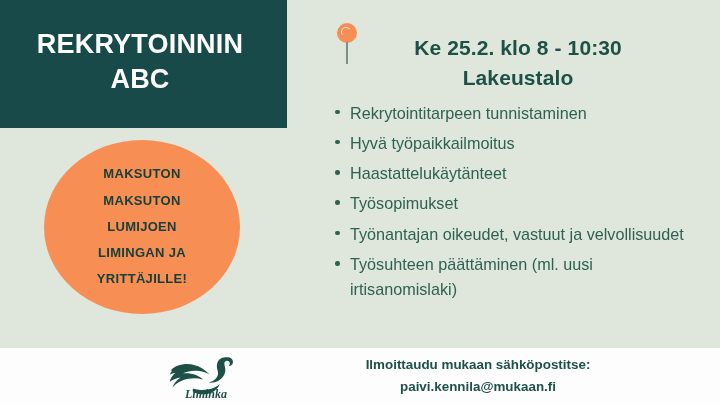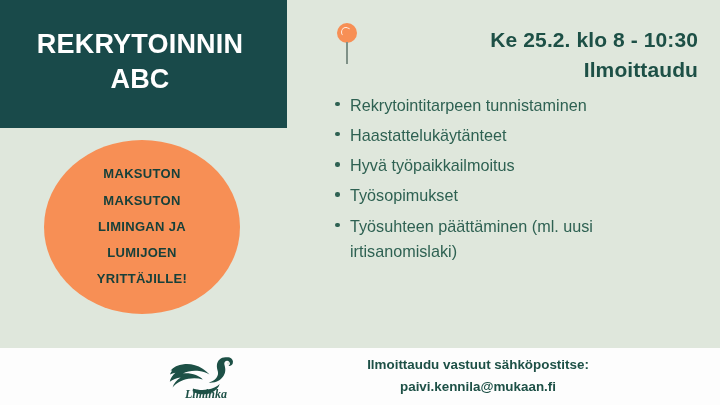--- a/index.html
+++ b/index.html
@@ -72,22 +72,22 @@
   .right-col {
     position: absolute;
     left: 300px;
     top: 0;
     width: 420px;
     height: 348px;
   }
 
   .event-header {
     position: relative;
-    padding-top: 25px;
-    text-align: right;
+    padding-top: 33px;
+    text-align: center;
     padding-left: 38px;
     padding-right: 22px;
   }
   .event-header .line {
     color: #1d5046;
     font-size: 21px;
     font-weight: bold;
     line-height: 1.42;
     letter-spacing: 0.1px;
   }
@@ -197,43 +197,44 @@
     <div class="title-text">
       <span class="l1">REKRYTOINNIN</span>
       <span class="l2">ABC</span>
     </div>
   </div>
 
   <div class="badge-ellipse">
     <div class="badge-text">
       <span>MAKSUTON</span>
       <span>MAKSUTON</span>
+      <span>LUMIJOEN</span>
       <span>LIMINGAN JA</span>
-      <span>LUMIJOEN</span>
       <span>YRITTÄJILLE!</span>
     </div>
   </div>
 
   <div class="right-col">
 
     <div class="event-header">
       <div class="pin-icon">
         <div class="head"></div>
         <div class="gloss"></div>
         <div class="stem"></div>
       </div>
       <div class="line">Ke 25.2. klo 8 - 10:30</div>
-      <div class="line">Ilmoittaudu</div>
+      <div class="line">Lakeustalo</div>
     </div>
 
     <ul class="bullet-list">
       <li>Rekrytointitarpeen tunnistaminen</li>
+      <li>Hyvä työpaikkailmoitus</li>
       <li>Haastattelukäytänteet</li>
-      <li>Hyvä työpaikkailmoitus</li>
       <li>Työsopimukset</li>
+      <li>Työnantajan oikeudet, vastuut ja velvollisuudet</li>
       <li>Työsuhteen päättäminen (ml. uusi irtisanomislaki)</li>
     </ul>
 
   </div>
 
   <div class="footer">
 
     <div class="logo">
       <svg viewBox="0 0 108 52" width="108" height="52" aria-hidden="true">
         <g fill="#1d5046">
@@ -245,19 +246,19 @@
           <path d="M18.5 19.5c2.8-3.3 7.6-5.6 13.2-6.2 6.6-0.75 13.3 0.9 18.6 4.1 3.0 1.8 5.3 3.9 7.2 6.1-3.0-1.7-6.5-2.9-10.3-3.4-6.0-0.8-11.8 0.2-16.3 2.3 4.4-0.45 9.0 0.1 13.0 1.7 2.8 1.1 5.1 2.6 6.9 4.3-4.3-1.3-9.4-1.6-14.4-0.7-6.8 1.25-12.6 4.6-15.8 8.9 1.1-4.0 4.0-7.6 8.1-10.0-4.1 0.55-7.9 2.0-10.9 4.2 0.6-3.4 2.6-6.6 5.6-9.0-2.0 0.3-3.9 0.9-5.5 1.8 0.5-1.4 1.3-2.8 2.3-4.1z"></path>
 
           <path d="M41.0 37.5c4.6 1.5 9.8 1.9 14.7 1.0 4.9-0.9 9.1-2.9 12.0-5.6-1.1 3.6-4.2 6.9-8.6 8.8-5.6 2.4-12.3 2.1-17.6-0.8-0.4-0.2-0.7-0.5-0.9-0.8z"></path>
         </g>
 
         <text x="54" y="46.5" text-anchor="middle" font-family="'Liberation Serif', serif" font-size="12" font-style="italic" font-weight="bold" fill="#1d5046">Liminka</text>
       </svg>
     </div>
 
     <div class="footer-contact">
-      <div class="fline">Ilmoittaudu vastuut sähköpostitse:</div>
+      <div class="fline">Ilmoittaudu mukaan sähköpostitse:</div>
       <div class="fline">paivi.kennila@mukaan.fi</div>
     </div>
 
   </div>
 
 </div>
 
 </body></html>

